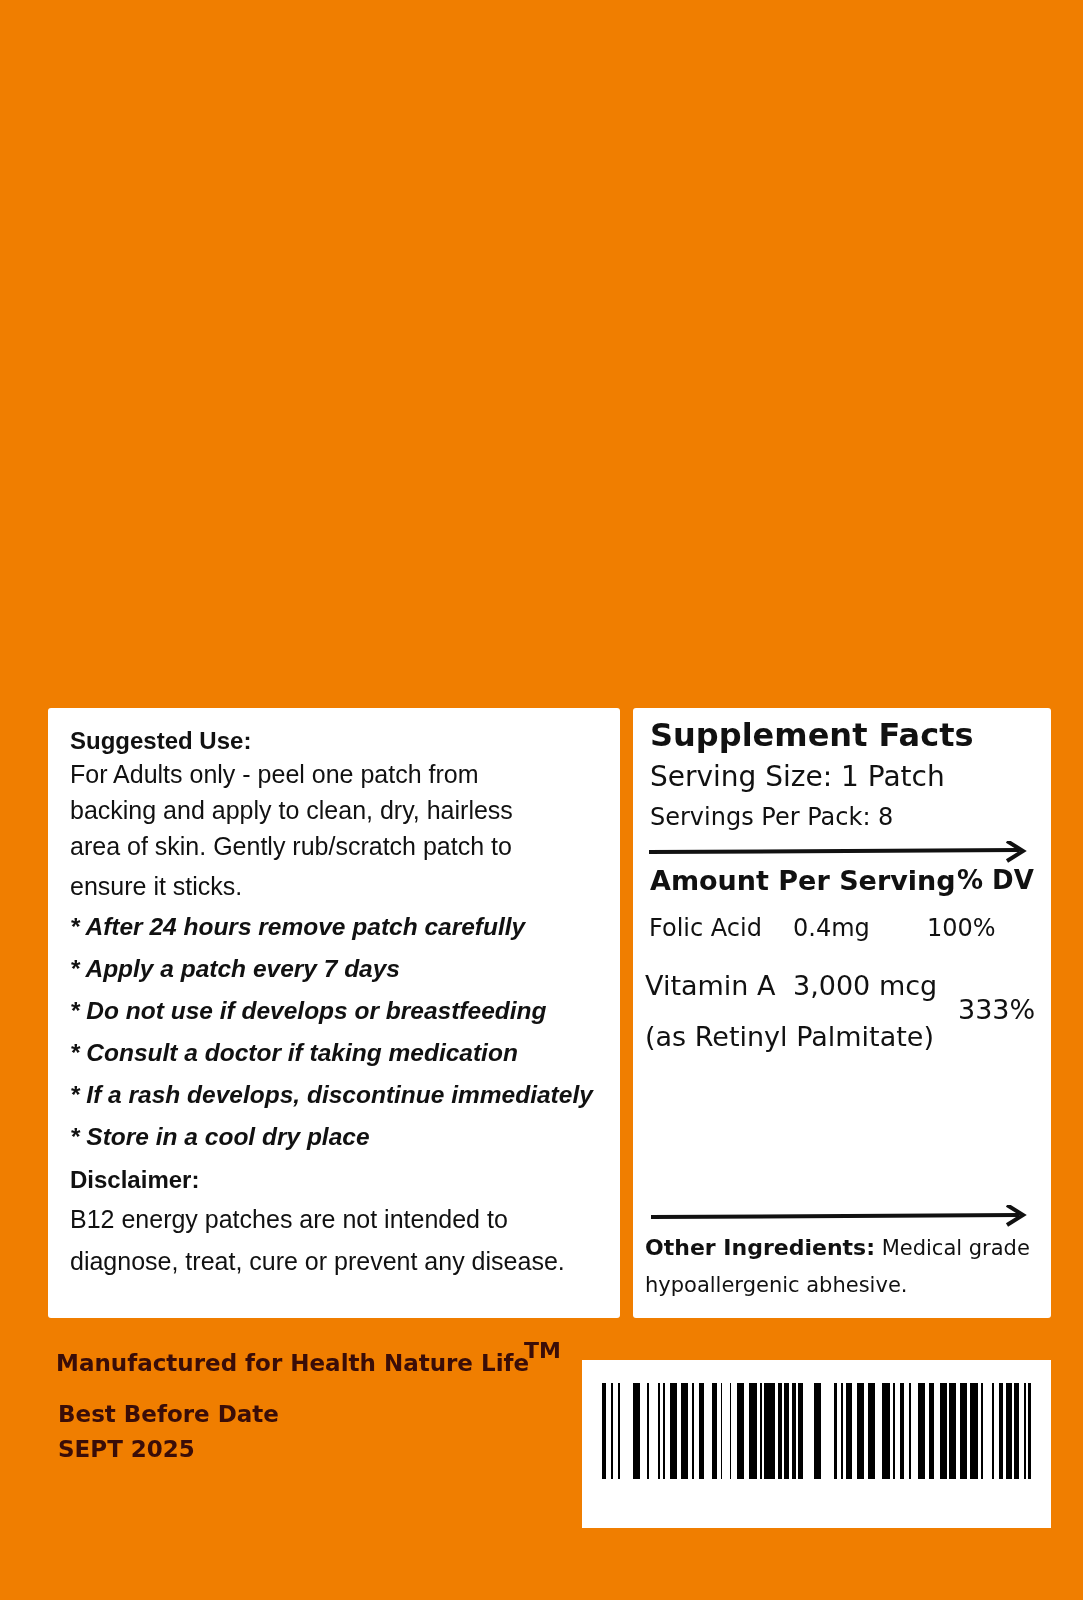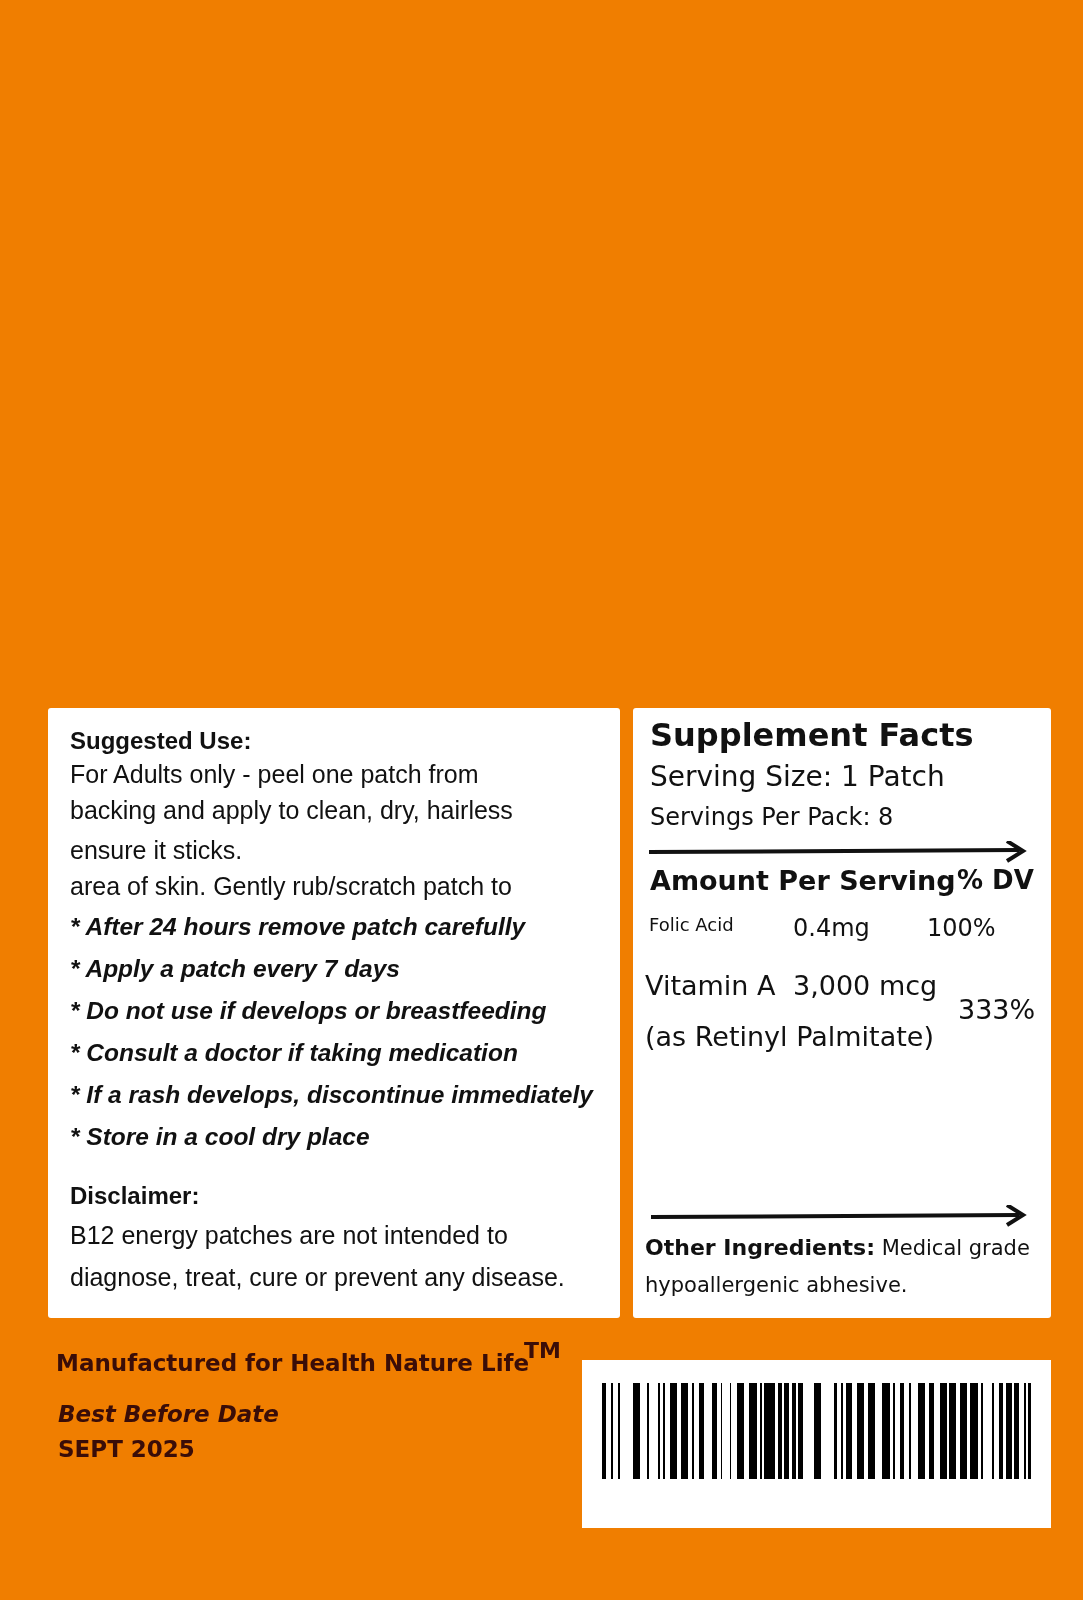--- a/index.html
+++ b/index.html
@@ -15,61 +15,61 @@
       background: #ffffff;
       border-radius: 3px;
       box-sizing: border-box;
     }
     #use-panel { left: 48px; top: 708px; width: 572px; height: 610px; padding: 18px 0 0 22px; color: #111; }
     #use-panel .h { font-weight: bold; font-size: 24px; line-height: 30px; }
     #use-panel .p { font-size: 25px; line-height: 36px; }
     #use-panel .b { font-weight: bold; font-size: 24.5px; line-height: 42px; }
     #use-panel .ensure { margin-top: 4px; }
     #use-panel .bullets { margin-top: 2px; font-style: italic; }
-    #use-panel .disc-h { margin-top: 20px; font-weight: bold; font-size: 24px; line-height: 36px; }
+    #use-panel .disc-h { margin-top: 4px; font-weight: bold; font-size: 24px; line-height: 36px; }
     #use-panel .disc { font-size: 25px; line-height: 42px; }
 
     #facts-panel { left: 633px; top: 708px; width: 418px; height: 610px; color: #111; font-family: "DejaVu Sans", sans-serif; }
     .abs { position: absolute; white-space: nowrap; }
     .ftitle { left: 17px; top: 8px; font-weight: bold; font-size: 32px; }
     .fss { left: 17px; top: 52px; font-size: 28px; }
     .fsp { left: 17px; top: 95px; font-size: 24px; }
     .arrow { left: 14px; width: 382px; height: 22px; }
     .aps { left: 17px; top: 157px; font-weight: bold; font-size: 27px; }
     .dvh { left: 324px; top: 157px; font-weight: bold; font-size: 26px; }
-    .fa-name { left: 16px; top: 206px; font-size: 18px; }
+    .fa-name { left: 16px; top: 206px; font-size: 24px; }
     .fa-amt { left: 160px; top: 206px; font-size: 24px; }
     .fa-dv { left: 294px; top: 206px; font-size: 24px; }
     .va-name { left: 12px; top: 262px; font-size: 27px; }
     .va-amt { left: 160px; top: 262px; font-size: 27px; }
     .va-sub { left: 12px; top: 313px; font-size: 27px; }
     .va-dv { left: 325px; top: 286px; font-size: 27px; }
     .oi { left: 12px; top: 527px; font-size: 21px; }
     .oi b { font-weight: bold; font-size: 22px; }
     .oi2 { left: 12px; top: 565px; font-size: 21px; }
 
     .footer-text { position: absolute; color: #3a0d08; font-family: "DejaVu Sans", sans-serif; font-weight: bold; white-space: nowrap; }
     .mfg { left: 56px; top: 1350px; font-size: 23px; }
     .tm { left: 524px; top: 1338px; font-size: 22px; text-align: right; }
-    .bbd { left: 58px; top: 1401px; font-size: 23px; font-style: italic; }
+    .bbd { left: 58px; top: 1401px; font-size: 23px; }
     .date { left: 58px; top: 1436px; font-size: 23px; }
 
     #barcode-box { left: 582px; top: 1360px; width: 469px; height: 168px; border-radius: 0; }
     #barcode { position: absolute; left: 20px; top: 23px; height: 96px; width: 430px; display: flex; align-items: stretch; }
     #barcode span { display: block; height: 100%; }
   </style>
 </head>
 <body>
 
 <div class="panel" id="use-panel">
   <div class="h">Suggested Use:</div>
   <div class="p">For Adults only - peel one patch from</div>
   <div class="p">backing and apply to clean, dry, hairless</div>
+  <div class="p">area of skin. Gently rub/scratch patch to</div>
   <div class="p ensure">ensure it sticks.</div>
-  <div class="p">area of skin. Gently rub/scratch patch to</div>
   <div class="bullets">
     <div class="b">* After 24 hours remove patch carefully</div>
     <div class="b">* Apply a patch every 7 days</div>
     <div class="b">* Do not use if develops or breastfeeding</div>
     <div class="b">* Consult a doctor if taking medication</div>
     <div class="b">* If a rash develops, discontinue immediately</div>
     <div class="b">* Store in a cool dry place</div>
   </div>
   <div class="disc-h">Disclaimer:</div>
   <div class="disc">B12 energy patches are not intended to</div>

